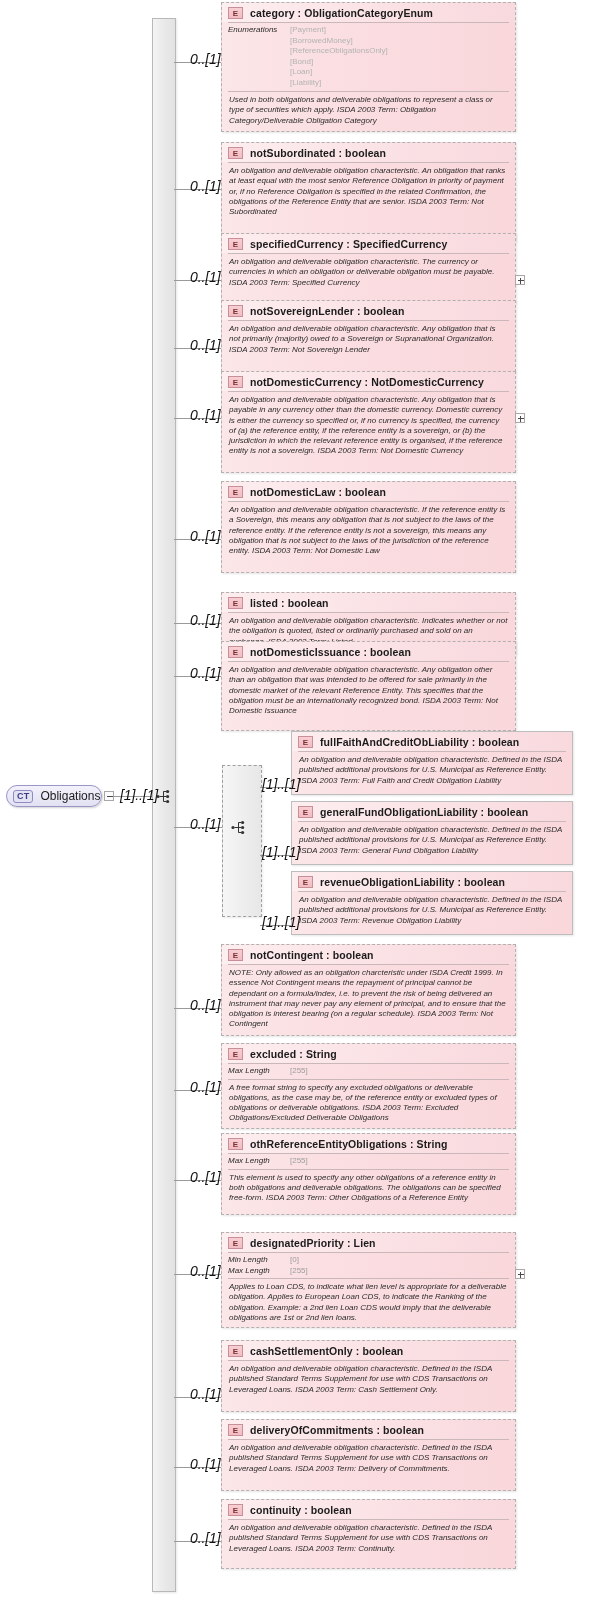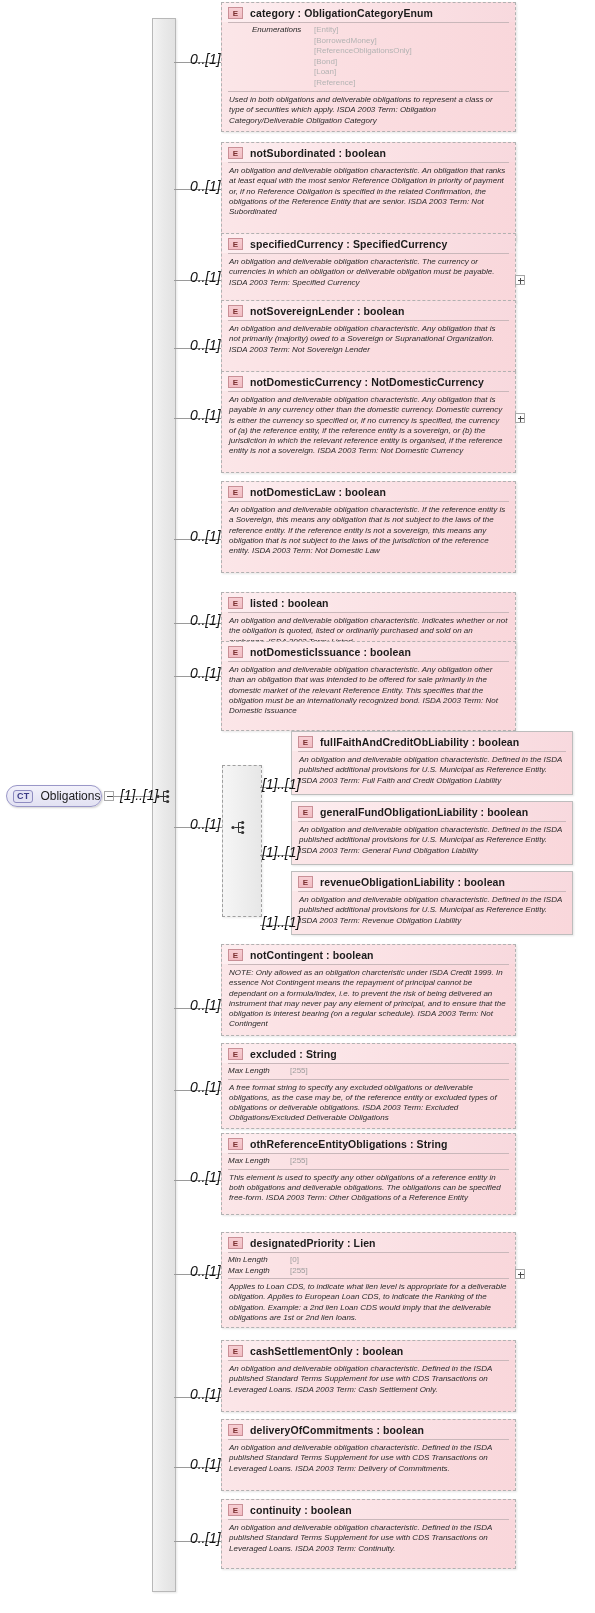--- a/index.html
+++ b/index.html
@@ -94,21 +94,21 @@
     font-size:10.5px;font-weight:bold;color:#1b1b1b;
     white-space:nowrap;letter-spacing:.1px;
   }
   .sep{height:1px;background:#c9b7ba;margin:0 6px;}
 
   .facets{padding:2px 6px 2px 6px;}
   .facet-row{display:flex;font-size:8px;line-height:10.5px;}
   .facet-name{font-style:italic;color:#2a2a2a;width:62px;flex:0 0 62px;}
   .facet-val{color:#9d9d9d;}
 
-  .enums{padding:2px 6px 3px 6px;display:flex;margin-left:24px;}
+  .enums{padding:2px 6px 3px 6px;display:flex;}
   .enum-name{font-style:italic;font-size:8px;color:#2a2a2a;width:62px;flex:0 0 62px;line-height:10.5px;}
   .enum-vals{display:flex;flex-direction:column;}
   .enum-vals span{font-size:8px;color:#b3b3b3;line-height:10.5px;}
 
   .annot{
     padding:3px 7px 4px 7px;
     font-size:8px;line-height:10.3px;
     font-style:italic;color:#2b2b2b;
     text-align:left;
   }
@@ -136,26 +136,26 @@
       </svg></div>
     <div class="elem" style="left: 221px; top: 2px; width: 295px; min-height: 130px;">
       <div class="elem-hdr">
         <div class="e-badge">E</div>
         <div class="e-title">category  :  ObligationCategoryEnum</div>
       </div>
       <div class="sep"></div>
       <div class="enums">
         <div class="enum-name">Enumerations</div>
         <div class="enum-vals">
-          <span>[Entity]</span>
+          <span>[Payment]</span>
           <span>[BorrowedMoney]</span>
           <span>[ReferenceObligationsOnly]</span>
           <span>[Bond]</span>
           <span>[Loan]</span>
-          <span>[Reference]</span>
+          <span>[Liability]</span>
         </div>
       </div>
       <div class="sep"></div>
       <div class="annot">Used in both obligations and deliverable obligations to represent a class or type of securities which apply. ISDA 2003 Term: Obligation Category/Deliverable Obligation Category</div>
     </div>
     <div class="hline" style="left: 174px; top: 62px; width: 47px;"></div>
     <div class="card" style="left: 190px; top: 51px;">0..[1]</div>
     <div class="elem" style="left: 221px; top: 142px; width: 295px; min-height: 100px;">
       <div class="elem-hdr">
         <div class="e-badge">E</div>

